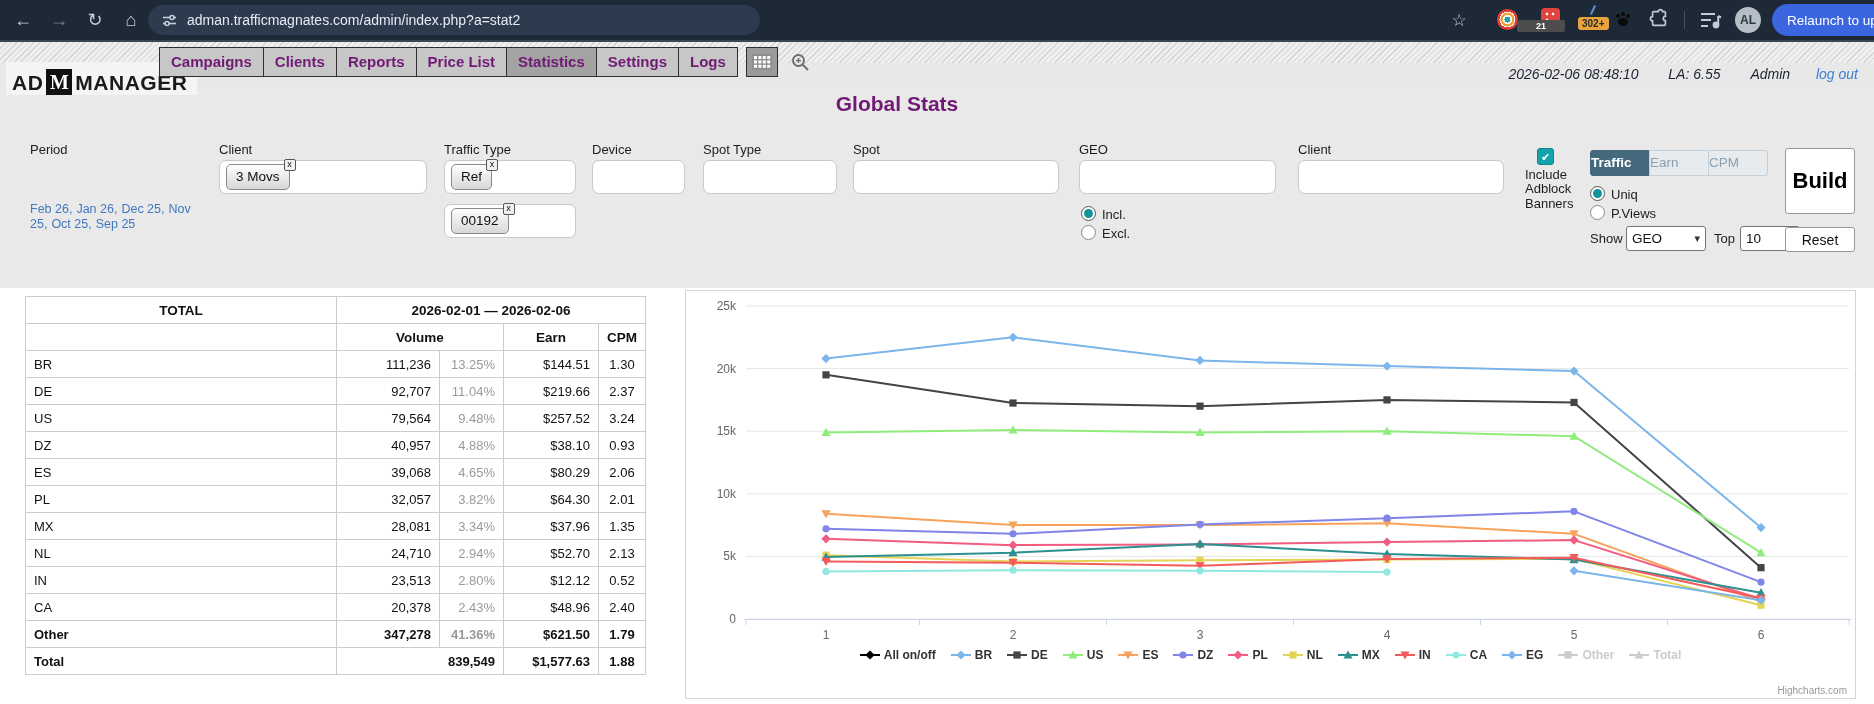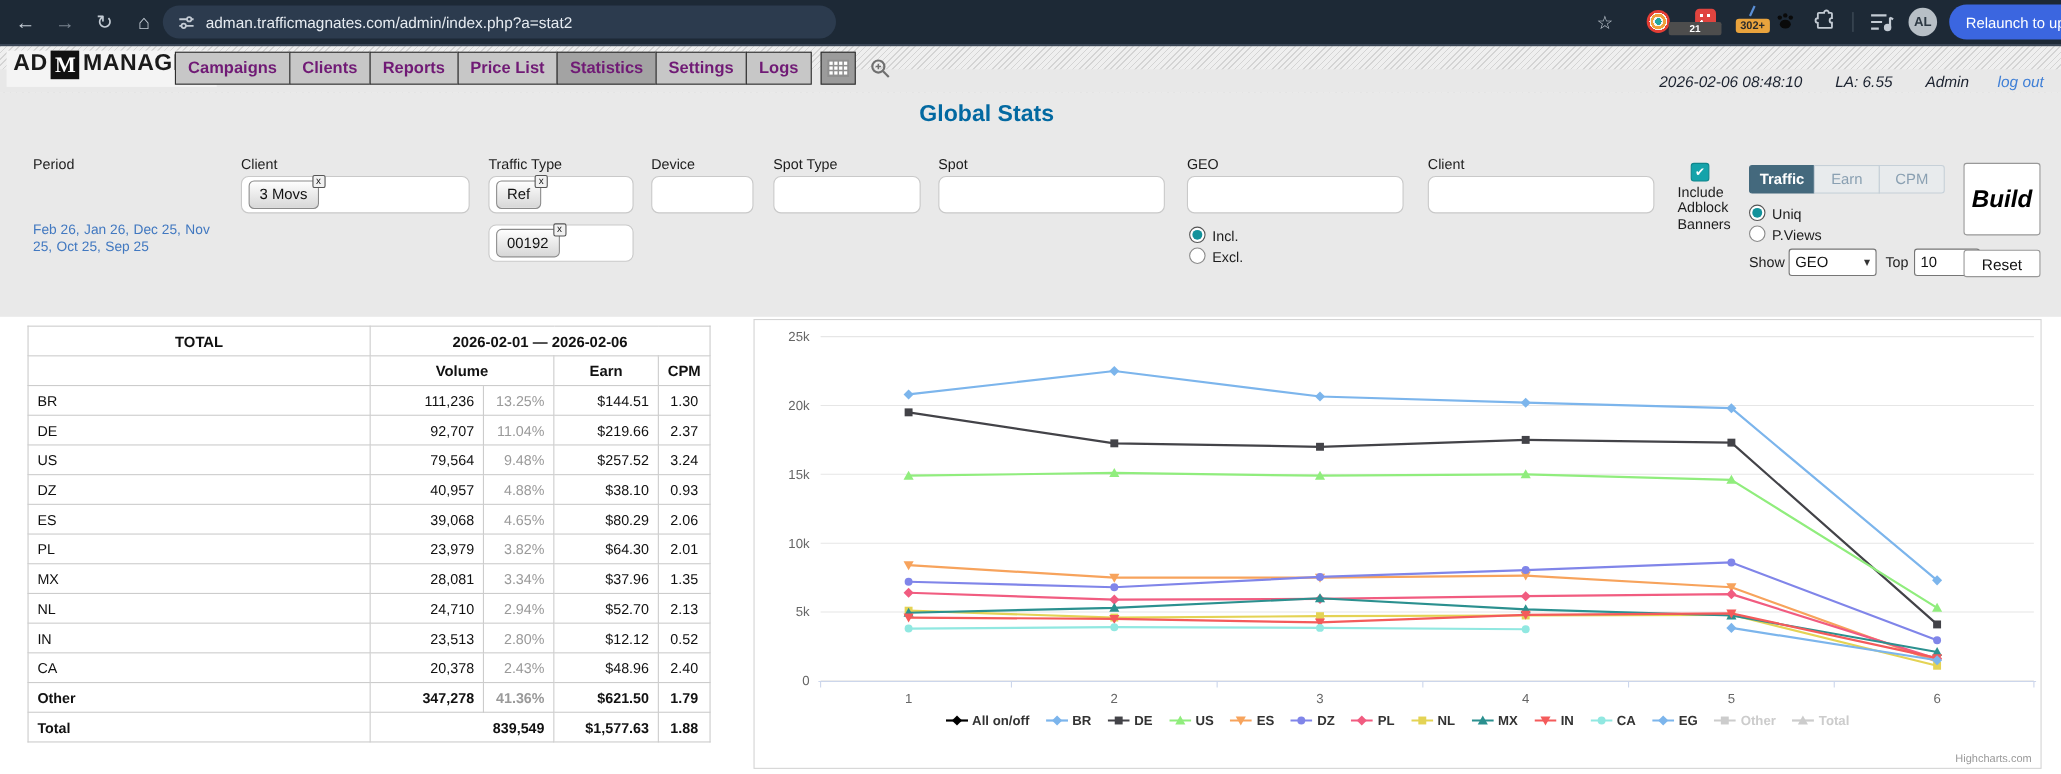--- a/index.html
+++ b/index.html
@@ -34,66 +34,66 @@
   .avatar { position:absolute; left:1735px; top:7px; width:26px; height:26px; border-radius:50%;
      background:#b7bfc6; color:#2c3843; font-size:12px; font-weight:bold; display:flex; align-items:center; justify-content:center; }
   .relaunch { position:absolute; left:1772px; top:4px; height:32px; background:#3b66e0; color:#fff;
      font-size:13.5px; display:flex; align-items:center; padding:0 16px 0 15px; border-radius:16px 0 0 16px; width:102px; white-space:nowrap; overflow:hidden;}
 
   
   .navbar { position:absolute; top:40px; left:0; width:1874px; height:44px;
      background: repeating-linear-gradient(135deg, #d4d4d4 0 1px, #efefef 1px 4px);
      border-top:2px solid #3a4656; }
   .navbar .solid { position:absolute; left:0; right:0; bottom:0; height:21px; background:#e8e8e8; }
-  .logo { position:absolute; left:6px; top:4px; height:33px; display:flex; align-items:flex-start;
+  .logo { position:absolute; left:6px; top:20px; height:33px; display:flex; align-items:flex-end;
      background:#f4f4f4; padding:0 10px 0 6px; z-index:2; }
   .logo .ad, .logo .manager { font-size:21px; font-weight:bold; color:#1a1a1a; letter-spacing:0.5px; }
   .logo .mbox { width:26px; height:26px; background:#111; color:#fff; font-family:"Liberation Serif", serif;
      font-weight:bold; font-size:20px; display:flex; align-items:center; justify-content:center; margin:0 3px; }
   .tabs { position:absolute; left:160px; top:5px; display:flex; z-index:2; }
   .tab { border:1px solid #2e2e2e; margin-left:-1px; background:#c7c7c7; color:#701a75;
      font-weight:bold; font-size:15px; padding:5px 11px 6px; white-space:nowrap; }
   .tab.active { background:#a3a3a3; }
   .nav-tool { border:1px solid #2e2e2e; width:32px; display:flex; align-items:center; justify-content:center; }
   .nav-tool.kb { background:#9b9b9b; margin-left:8px; }
   .nav-tool.mag { background:transparent; border-color:transparent; margin-left:6px; }
   .nav-info { position:absolute; right:16px; bottom:2px; z-index:2; font-style:italic; font-size:14px; color:#1c2330; }
   .nav-info span { margin-left:26px; }
   .nav-info .logout { color:#3f7fd6; margin-left:22px; }
 
   
   .page-title { position:absolute; top:92px; left:0; width:1794px; text-align:center;
-     font-size:21px; font-weight:bold; color:#0369a1; }
+     font-size:21px; font-weight:bold; color:#701a75; }
   .f-label { position:absolute; font-size:13px; color:#1d1d1d; }
   .f-input { position:absolute; height:34px; background:#fff; border:1px solid #c9c9c9; border-radius:7px;
      display:flex; align-items:center; padding:0 6px; }
   .f-text { font-size:14.5px; color:#111; padding-left:5px; }
   .chip { position:relative; background:linear-gradient(#fefefe,#d7d7d7); border:1px solid #8a8a8a;
      border-radius:5px; padding:4px 9px 5px; font-size:13.5px; color:#111; }
   .chip-x { position:absolute; top:-6px; right:-7px; width:12px; height:12px; background:#f1f1f1;
      border:1px solid #555; font-size:9px; line-height:9px; text-align:center; border-radius:2px; color:#111; }
   .quick-links { position:absolute; left:30px; top:202px; width:180px; font-size:12.5px; color:#4178c0; line-height:1.2; }
   .quick-links span { margin-right:4px; }
   .radio { position:absolute; width:15px; height:15px; border-radius:50%; border:1px solid #8a8a8a; background:#fff; }
   .radio .dot { position:absolute; left:2px; top:2px; width:9px; height:9px; border-radius:50%; background:transparent; }
   .radio.sel { border-color:#555; }
   .radio.sel .dot { background:#12929b; }
   .r-label { position:absolute; font-size:13px; color:#1d1d1d; }
   .checkbox { position:absolute; left:1537px; top:148px; width:17px; height:17px; background:#14a3aa;
      border-radius:3px; color:#fff; font-size:11px; line-height:16px; text-align:center; border:1px solid #0e868c; }
   .adb-label { position:absolute; left:1525px; top:168px; font-size:13px; color:#1d1d1d; line-height:1.1; }
   .seg { position:absolute; left:1590px; top:150px; display:flex; }
-  .seg-btn { width:60px; height:26px; line-height:24px; text-align:center; font-size:13.5px;
+  .seg-btn { width:60px; height:26px; line-height:24px; font-size:13.5px;
      background:#e8ebed; color:#8aa0b2; border:1px solid #c6d0d8; margin-left:-1px; }
   .seg-btn:first-child { border-radius:3px 0 0 3px; margin-left:0; }
   .seg-btn:last-child { border-radius:0 3px 3px 0; }
   .seg-btn.active { background:#44697d; color:#fff; border-color:#44697d; font-weight:bold; }
   .build-btn { position:absolute; left:1785px; top:148px; width:70px; height:66px; background:#fff;
      border:1px solid #999; border-radius:3px; font-size:22px; font-weight:bold; color:#000;
-     display:flex; align-items:center; justify-content:center;font-style:italic; }
+     display:flex; align-items:center; justify-content:center; }
   .reset-btn { position:absolute; left:1785px; top:227px; width:70px; height:25px; background:#fff;
      border:1px solid #999; border-radius:3px; font-size:14px; color:#111;
      display:flex; align-items:center; justify-content:center; }
   .select { position:absolute; height:25px; background:#fff; border:1px solid #767676; border-radius:3px;
      font-size:13.5px; color:#111; display:flex; align-items:center; justify-content:space-between; padding:0 5px; }
   .select .arr { font-size:11px; color:#333; margin-left:6px; }
 
   
   .white-band { position:absolute; left:0; top:288px; width:1874px; height:416px; background:#fff; }
 
@@ -365,21 +365,21 @@
         </tr>
         <tr>
           <td>ES</td>
           <td class="num">39,068</td>
           <td class="pct">4.65%</td>
           <td class="num">$80.29</td>
           <td class="cpm">2.06</td>
         </tr>
         <tr>
           <td>PL</td>
-          <td class="num">23,979</td>
+          <td class="num">32,057</td>
           <td class="pct">3.82%</td>
           <td class="num">$64.30</td>
           <td class="cpm">2.01</td>
         </tr>
         <tr>
           <td>MX</td>
           <td class="num">28,081</td>
           <td class="pct">3.34%</td>
           <td class="num">$37.96</td>
           <td class="cpm">1.35</td>

